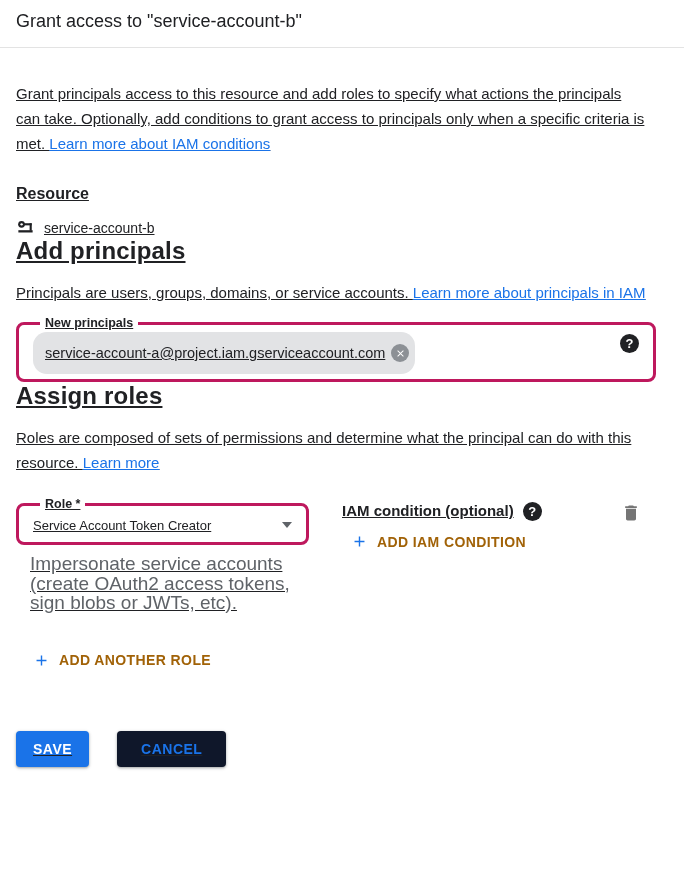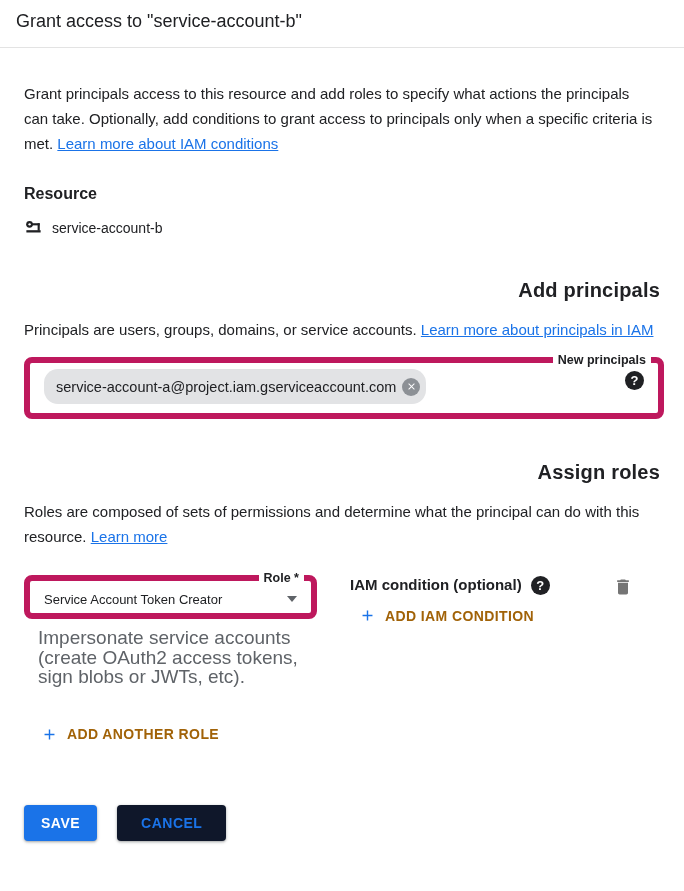--- a/index.html
+++ b/index.html
@@ -3,37 +3,37 @@
 <meta charset="utf-8">
 <style>
   * { margin:0; padding:0; box-sizing:border-box; }
   html,body { width:684px; height:891px; background:#fff; overflow:hidden;
               font-family:"Liberation Sans", sans-serif; color:#202124; }
   a { color:#1a73e8; text-decoration:underline; cursor:pointer; }
 
   .header { padding:11px 16px 15px; border-bottom:1px solid #e3e3e3; }
   .title { font-size:18px; font-weight:400; color:#202124; }
 
-  .content { padding:0 24px; }
+  .content { padding:0 16px;text-decoration:underline; }
 
   .intro { margin-top:33px; font-size:15px; line-height:25px; max-width:632px; }
 
   .h-resource { margin-top:29px; font-size:16px; font-weight:700; }
   .resource-row { margin-top:15px; display:flex; align-items:center; gap:9px; font-size:14px; }
 
-  .h-section { margin-top:42px; font-size:20px; font-weight:700; letter-spacing:.2px;text-align:right; }
+  .h-section { font-size:24px; font-weight:700; letter-spacing:.2px; }
   .desc { margin-top:15px; font-size:15px; line-height:25px; max-width:632px; }
 
-  fieldset.outlined { border:6px solid #be185d; border-radius:8px;text-align:right; }
+  fieldset.outlined { border:3px solid #be185d; border-radius:8px; }
   fieldset.outlined legend { font-size:12.5px; font-weight:700; color:#202124; padding:0 5px; margin-left:7px; }
 
   .principals-field { margin-top:11px; width:640px; height:66px; padding:2px 14px 0; }
   .principals-inner { display:flex; align-items:flex-start; }
   .chip { display:inline-flex; align-items:center; gap:6px; background:#e2e3e5;
-          border-radius:14px; height:35px; padding:0 6px 0 12px; font-size:14.5px; color:#202124; }
+          border-radius:14px; height:42px; padding:0 6px 0 12px; font-size:14.5px; color:#202124; }
   .chip-close { width:18px; height:18px; border-radius:50%; background:#8c9095;
                 display:inline-flex; align-items:center; justify-content:center; cursor:pointer; border:none; }
   .help { width:19px; height:19px; border-radius:50%; background:#202124; color:#fff;
           font-size:13px; font-weight:700; display:inline-flex; align-items:center;
           justify-content:center; cursor:pointer; flex:none; }
   .principals-inner .help { margin-left:auto; margin-top:2px; }
 
   .role-row { margin-top:22px; display:flex; align-items:flex-start; }
   .role-col { width:303px; flex:none; }
   .role-field { width:293px; height:48px; padding:0 14px 6px; cursor:pointer; }
@@ -47,21 +47,21 @@
   .cond-label-row { display:flex; align-items:flex-start; gap:9px; font-size:15px; font-weight:700; }
   .text-btn { display:inline-flex; align-items:center; gap:9px; background:none; border:none;
               color:#a16207; font-family:"Liberation Sans",sans-serif; font-size:14px; font-weight:700;
               letter-spacing:.4px; cursor:pointer; }
   .cond-col .text-btn { margin-top:12px; padding-left:9px; }
 
   .trash-btn { margin-left:auto; margin-right:27px; margin-top:6px; background:none; border:none; cursor:pointer; }
 
   .add-role-btn { margin-top:39px; margin-left:17px; }
 
-  .actions { margin-top:58px; display:flex; align-items:center; gap:20px; }
+  .actions { margin-top:58px; display:flex; align-items:center; gap:28px; }
   .btn { font-family:"Liberation Sans",sans-serif; font-size:14px; font-weight:700;
          letter-spacing:.5px; border:none; border-radius:4px; cursor:pointer; height:36px;
          box-shadow:0 1px 2px rgba(60,64,67,.3), 0 1px 3px 1px rgba(60,64,67,.15); }
   .btn-primary { background:#1a73e8; color:#fff; padding:0 17px; }
   .btn-secondary { background:#0f172a; color:#1a73e8; padding:0 24px; }
 </style>
 </head>
 <body>
 
 <div class="header">

